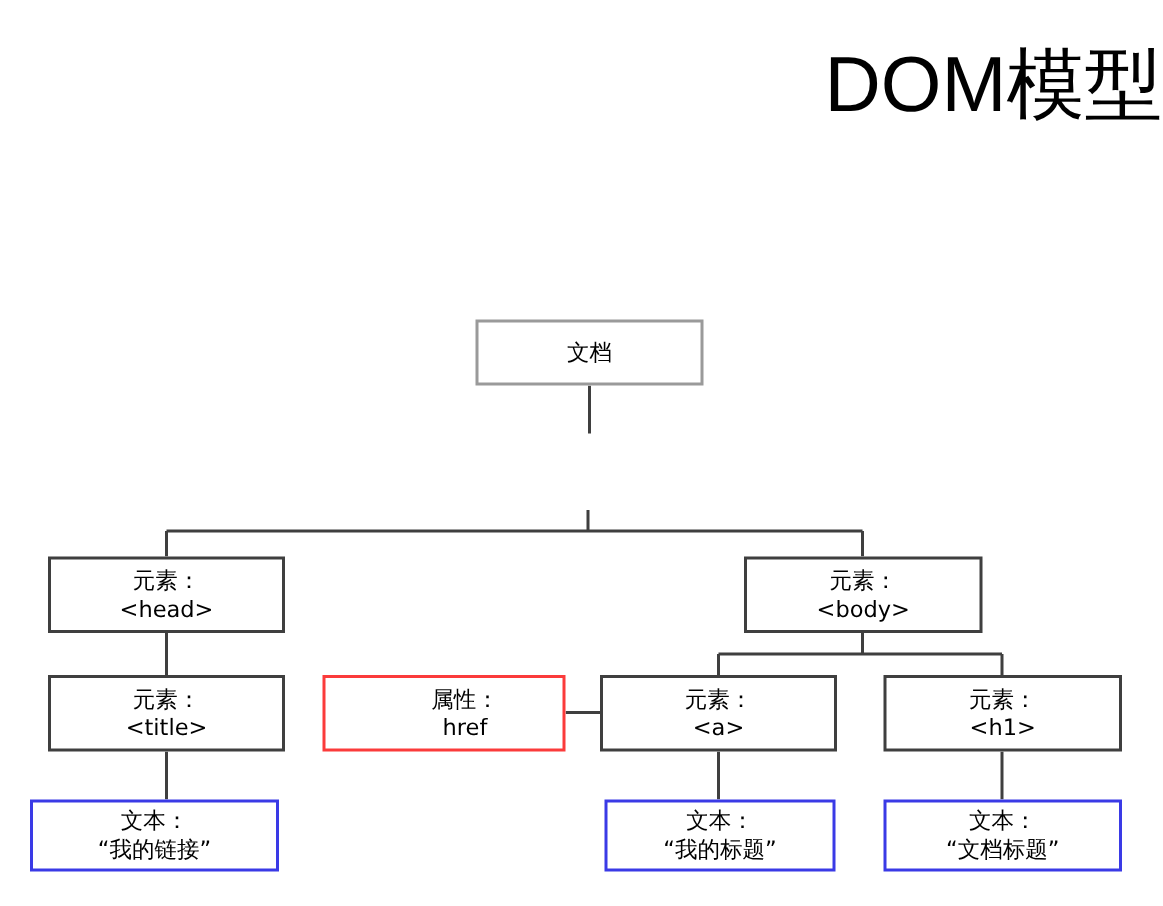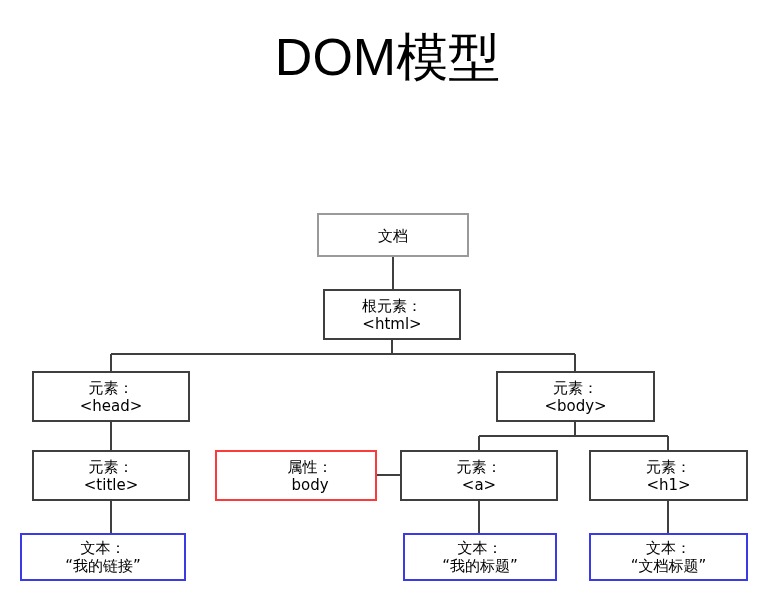--- a/index.html
+++ b/index.html
@@ -12,21 +12,21 @@
     height: 604px;
     font-family: "Liberation Sans", "DejaVu Sans", sans-serif;
     overflow: hidden;
     position: relative;
   }
   #page-title {
     position: absolute;
     left: 0;
     top: 26px;
     width: 775px;
-    text-align: center;
+    text-align: right;
     font-size: 52px;
     line-height: 62px;
     font-weight: 400;
     color: #000000;
     letter-spacing: 0px;
   }
   #diagram {
     position: absolute;
     left: 0;
     top: 0;
@@ -96,43 +96,39 @@
 
     <path d="M 479 501 L 479 533" stroke="#3f3f3f" stroke-width="2" fill="none"></path>
 
     <path d="M 668 501 L 668 533" stroke="#3f3f3f" stroke-width="2" fill="none"></path>
   </svg>
 
   <div class="node root" style="left:317px;top:213px;width:152px;height:44px;">
     <span class="l1">文档</span>
   </div>
 
-  <div class="node" style="left:323px;top:289px;width:138px;height:51px;">
-    <span class="l1">根元素：</span>
-    <span class="l2">&lt;html&gt;</span>
-  </div>
 
   <div class="node" style="left:32px;top:371px;width:158px;height:51px;">
     <span class="l1">元素：</span>
     <span class="l2">&lt;head&gt;</span>
   </div>
 
   <div class="node" style="left:496px;top:371px;width:159px;height:51px;">
     <span class="l1">元素：</span>
     <span class="l2">&lt;body&gt;</span>
   </div>
 
   <div class="node" style="left:32px;top:450px;width:158px;height:51px;">
     <span class="l1">元素：</span>
     <span class="l2">&lt;title&gt;</span>
   </div>
 
   <div class="node attr" style="left:215px;top:450px;width:162px;height:51px;padding-left:28px;">
     <span class="l1">属性：</span>
-    <span class="l2">body</span>
+    <span class="l2">href</span>
   </div>
 
   <div class="node" style="left:400px;top:450px;width:158px;height:51px;">
     <span class="l1">元素：</span>
     <span class="l2">&lt;a&gt;</span>
   </div>
 
   <div class="node" style="left:589px;top:450px;width:159px;height:51px;">
     <span class="l1">元素：</span>
     <span class="l2">&lt;h1&gt;</span>

